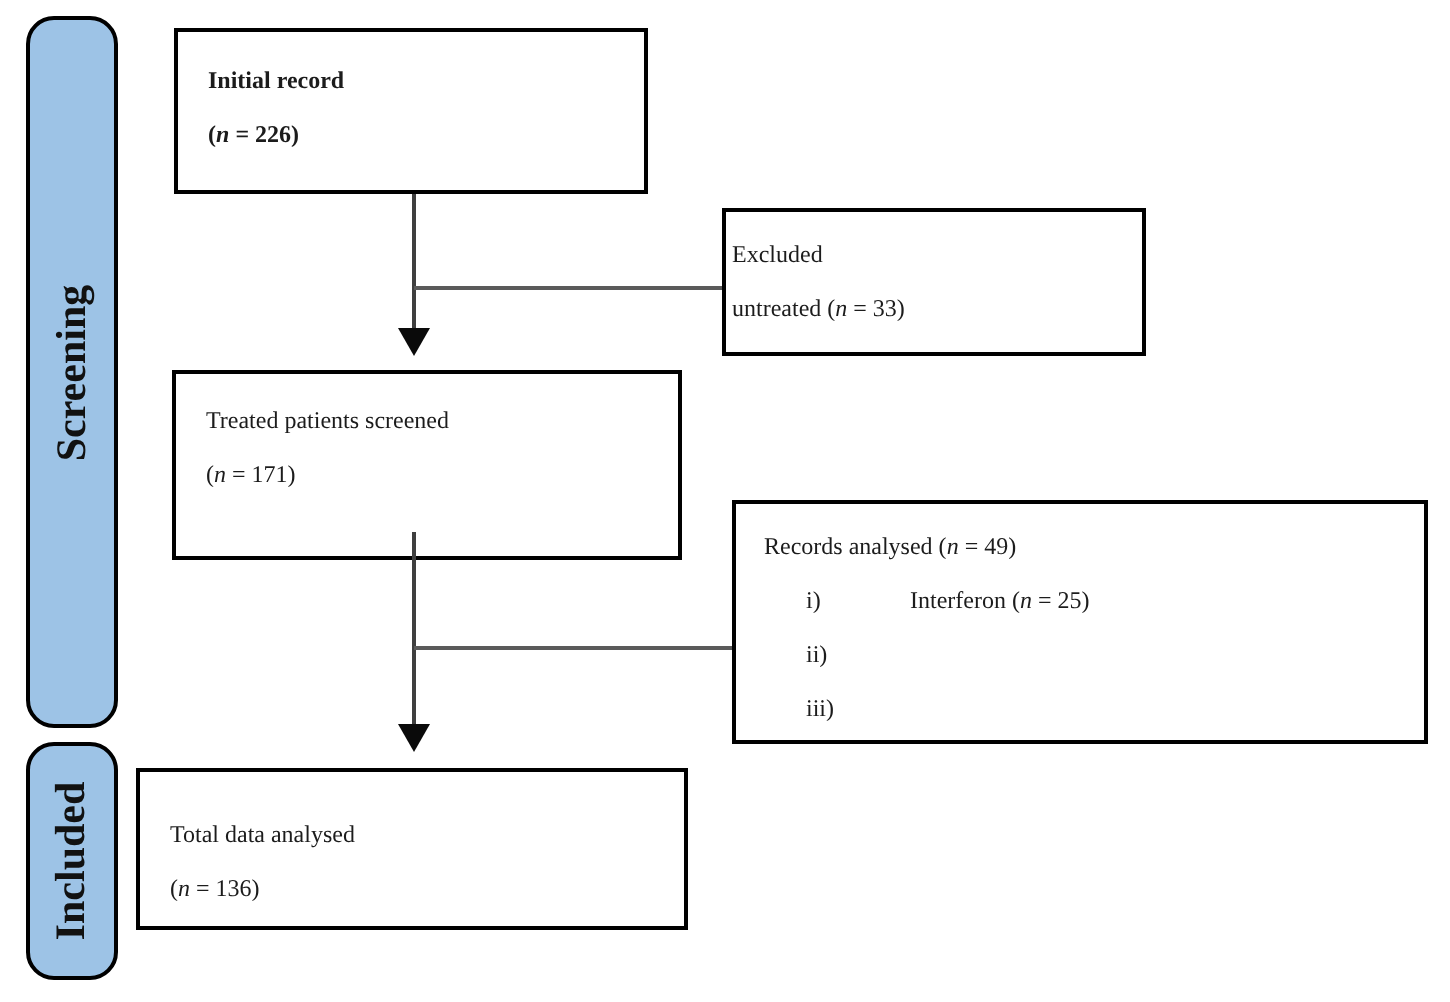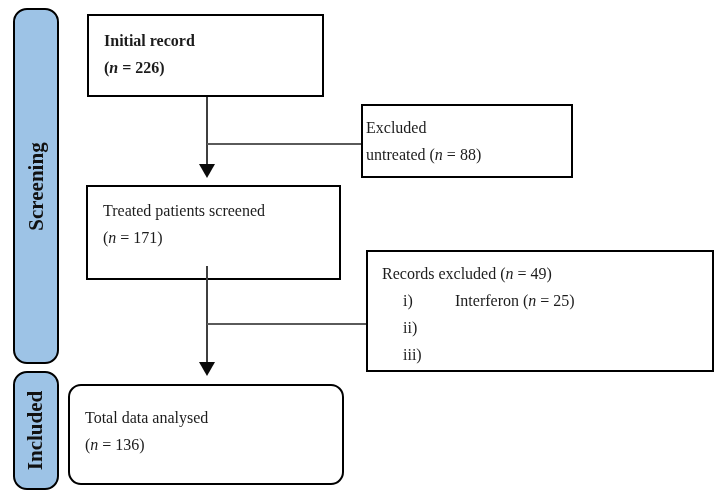--- a/index.html
+++ b/index.html
@@ -35,28 +35,28 @@
     font-size: 21px;
     color: #111111;
   }
 
   
   .flow-box {
     position: absolute;
     background: #ffffff;
     border: 2.5px solid #000000;
     box-sizing: border-box;
-    font-size: 16px;
+    font-size: 12px;
     line-height: 27px;
   }
   .box-initial  { left: 87px;  top: 14px;  width: 237px; height: 83px;  padding: 11px 8px 0 15px; font-weight: bold; }
   .box-excluded { left: 361px; top: 104px; width: 212px; height: 74px;  padding: 8px 8px 0 3px; }
   .box-treated  { left: 86px;  top: 185px; width: 255px; height: 95px;  padding: 10px 8px 0 15px; }
   .box-records  { left: 366px; top: 250px; width: 348px; height: 122px; padding: 8px 6px 0 14px; }
-  .box-total    { left: 68px;  top: 384px; width: 276px; height: 101px; padding: 18px 8px 0 15px; border-radius: 13px; }
+  .box-total    { left: 68px;  top: 384px; width: 276px; height: 81px; padding: 18px 8px 0 15px; }
 
   .n-italic { font-style: italic; }
 
   .list-row { display: flex; margin-left: 21px; }
   .list-marker { width: 52px; flex: 0 0 52px; }
   .list-text { flex: 1; white-space: nowrap; }
 
   
   .v-line { position: absolute; width: 2px; background: #3f3f3f; }
   .v-line.v1 { left: 206px; top: 97px;  height: 68px; }
@@ -92,34 +92,34 @@
     <div class="box-line">Initial record</div>
     <div class="box-line"><span>(</span><span class="n-italic">n</span><span> = 226)</span></div>
   </div>
 
   <div class="v-line v1"></div>
   <div class="h-line h1"></div>
   <div class="arrow-down a1"></div>
 
   <div class="flow-box box-excluded">
     <div class="box-line">Excluded</div>
-    <div class="box-line"><span>untreated (</span><span class="n-italic">n</span><span> = 88)</span></div>
+    <div class="box-line"><span>untreated (</span><span class="n-italic">n</span><span> = 33)</span></div>
   </div>
 
   <div class="flow-box box-treated">
     <div class="box-line">Treated patients screened</div>
     <div class="box-line"><span>(</span><span class="n-italic">n</span><span> = 171)</span></div>
   </div>
 
   <div class="v-line v2"></div>
   <div class="h-line h2"></div>
   <div class="arrow-down a2"></div>
 
   <div class="flow-box box-records">
-    <div class="box-line"><span>Records excluded (</span><span class="n-italic">n</span><span> = 49)</span></div>
+    <div class="box-line"><span>Records analysed (</span><span class="n-italic">n</span><span> = 49)</span></div>
     <div class="list-row">
       <span class="list-marker">i)</span>
       <span class="list-text"><span>Interferon (</span><span class="n-italic">n</span><span> = 25)</span></span>
     </div>
     <div class="list-row">
       <span class="list-marker">ii)</span>
     </div>
     <div class="list-row">
       <span class="list-marker">iii)</span>
     </div>

